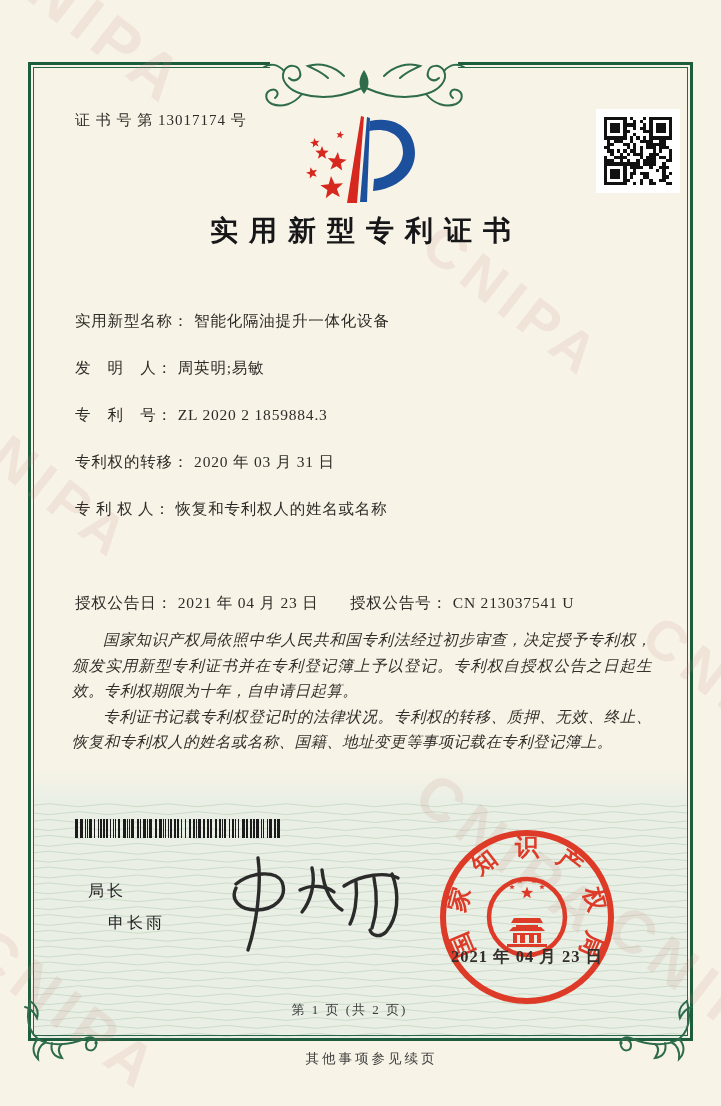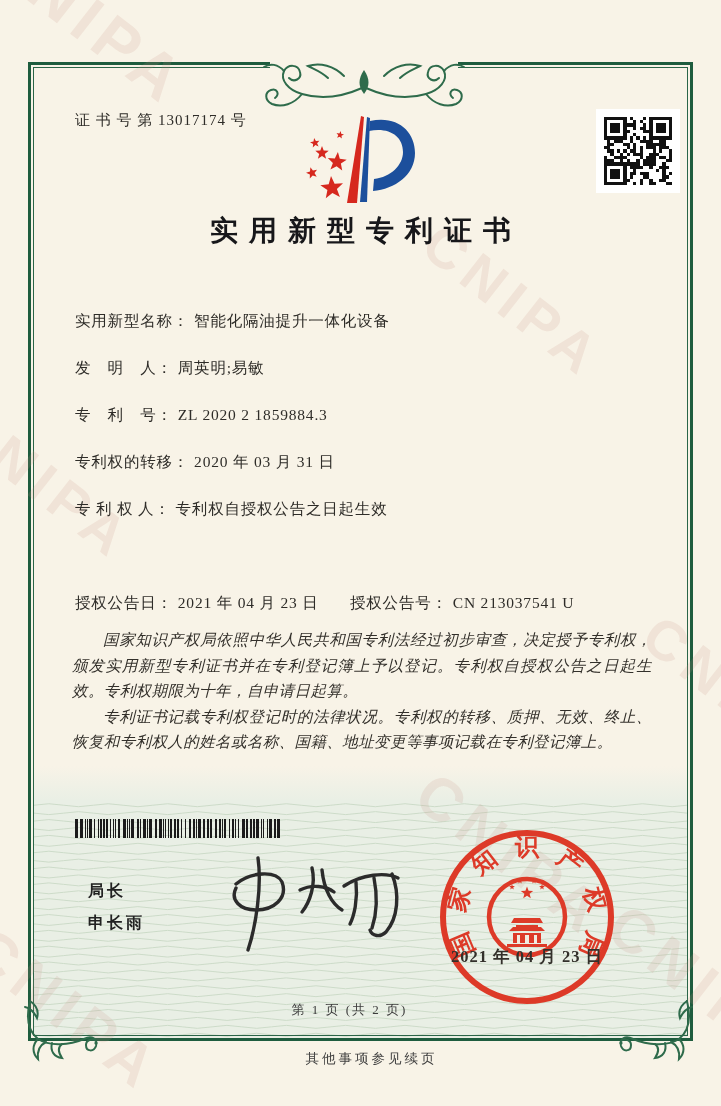--- a/index.html
+++ b/index.html
@@ -47,21 +47,21 @@
   .frow .col2{position:absolute;left:275px;top:0;white-space:nowrap;}
   .paras{
     position:absolute;left:72px;top:627px;width:580px;z-index:3;
     font-size:15.5px;line-height:25.5px;letter-spacing:0.4px;color:#33302b;
     text-align:justify;
   }
   .paras p{margin:0;text-indent:2em;font-style:italic;}
   .director{
     position:absolute;left:88px;z-index:4;
     font-family:"Liberation Sans","DejaVu Sans",sans-serif;
-    font-weight:bold;font-size:16px;letter-spacing:3px;color:#222;
+    font-weight:normal;font-size:16px;letter-spacing:3px;color:#222;
   }
   .seal-date{
     position:absolute;left:437px;top:946px;width:180px;text-align:center;
     font-size:16.5px;font-weight:bold;letter-spacing:1px;color:#33302b;z-index:6;
     white-space:nowrap;
   }
   .page-info{
     position:absolute;left:28px;top:1001px;width:643px;text-align:center;
     font-size:13px;letter-spacing:2px;color:#3c3c3c;z-index:3;
   }
@@ -432,21 +432,21 @@
   <div class="frow" style="top:358px;">
     <span>发　明　人：</span><span class="val">周英明;易敏</span>
   </div>
   <div class="frow" style="top:405px;">
     <span>专　利　号：</span><span class="val">ZL 2020 2 1859884.3</span>
   </div>
   <div class="frow" style="top:452px;">
     <span>专利权的转移：</span><span class="val">2020 年 03 月 31 日</span>
   </div>
   <div class="frow" style="top:499px;">
-    <span>专 利 权 人：</span><span class="val">专利权自授权公告之日起生效</span>
+    <span>专 利 权 人：</span><span class="val">恢复和专利权人的姓名或名称</span>
   </div>
   <div class="frow" style="top:593px;width:580px;">
     <span>授权公告日：</span><span class="val">2021 年 04 月 23 日</span>
     <span class="col2">
       <span>授权公告号：</span><span class="val">CN 213037541 U</span>
     </span>
   </div>
 
   <div class="paras">
     <p>国家知识产权局依照中华人民共和国专利法经过初步审查，决定授予专利权，颁发实用新型专利证书并在专利登记簿上予以登记。专利权自授权公告之日起生效。专利权期限为十年，自申请日起算。</p>
@@ -509,21 +509,21 @@
       <rect x="181" y="0" width="3" height="19" fill="#1b1b1b"></rect>
       <rect x="186" y="0" width="1" height="19" fill="#1b1b1b"></rect>
       <rect x="188" y="0" width="1" height="19" fill="#1b1b1b"></rect>
       <rect x="192" y="0" width="1" height="19" fill="#1b1b1b"></rect>
       <rect x="194" y="0" width="3" height="19" fill="#1b1b1b"></rect>
       <rect x="199" y="0" width="2" height="19" fill="#1b1b1b"></rect>
       <rect x="202" y="0" width="3" height="19" fill="#1b1b1b"></rect>
     </svg>
 
   <div class="director" style="top:881px;">局长</div>
-  <div class="director" style="top:913px;">申长雨</div>
+  <div class="director" style="top:913px;margin-left:20px;">申长雨</div>
 
   <svg class="abs z4" style="left:195px;top:845px;" width="215" height="115" viewBox="0 0 215 115">
     <g stroke="#2b2b2b" fill="none" stroke-width="3.4" stroke-linecap="round">
       <path d="M63,13 C67,41 61,81 53,105"></path>
       <path d="M41,39 C55,27 81,25 87,37 C93,53 79,65 61,65 C45,65 35,55 41,43"></path>
       <path d="M117,23 C121,39 115,57 107,67"></path>
       <path d="M105,45 C117,39 131,41 139,47"></path>
       <path d="M127,25 C129,45 137,59 147,65"></path>
       <path d="M149,41 C167,29 191,27 203,33"></path>
       <path d="M161,37 C163,55 159,71 155,79"></path>

